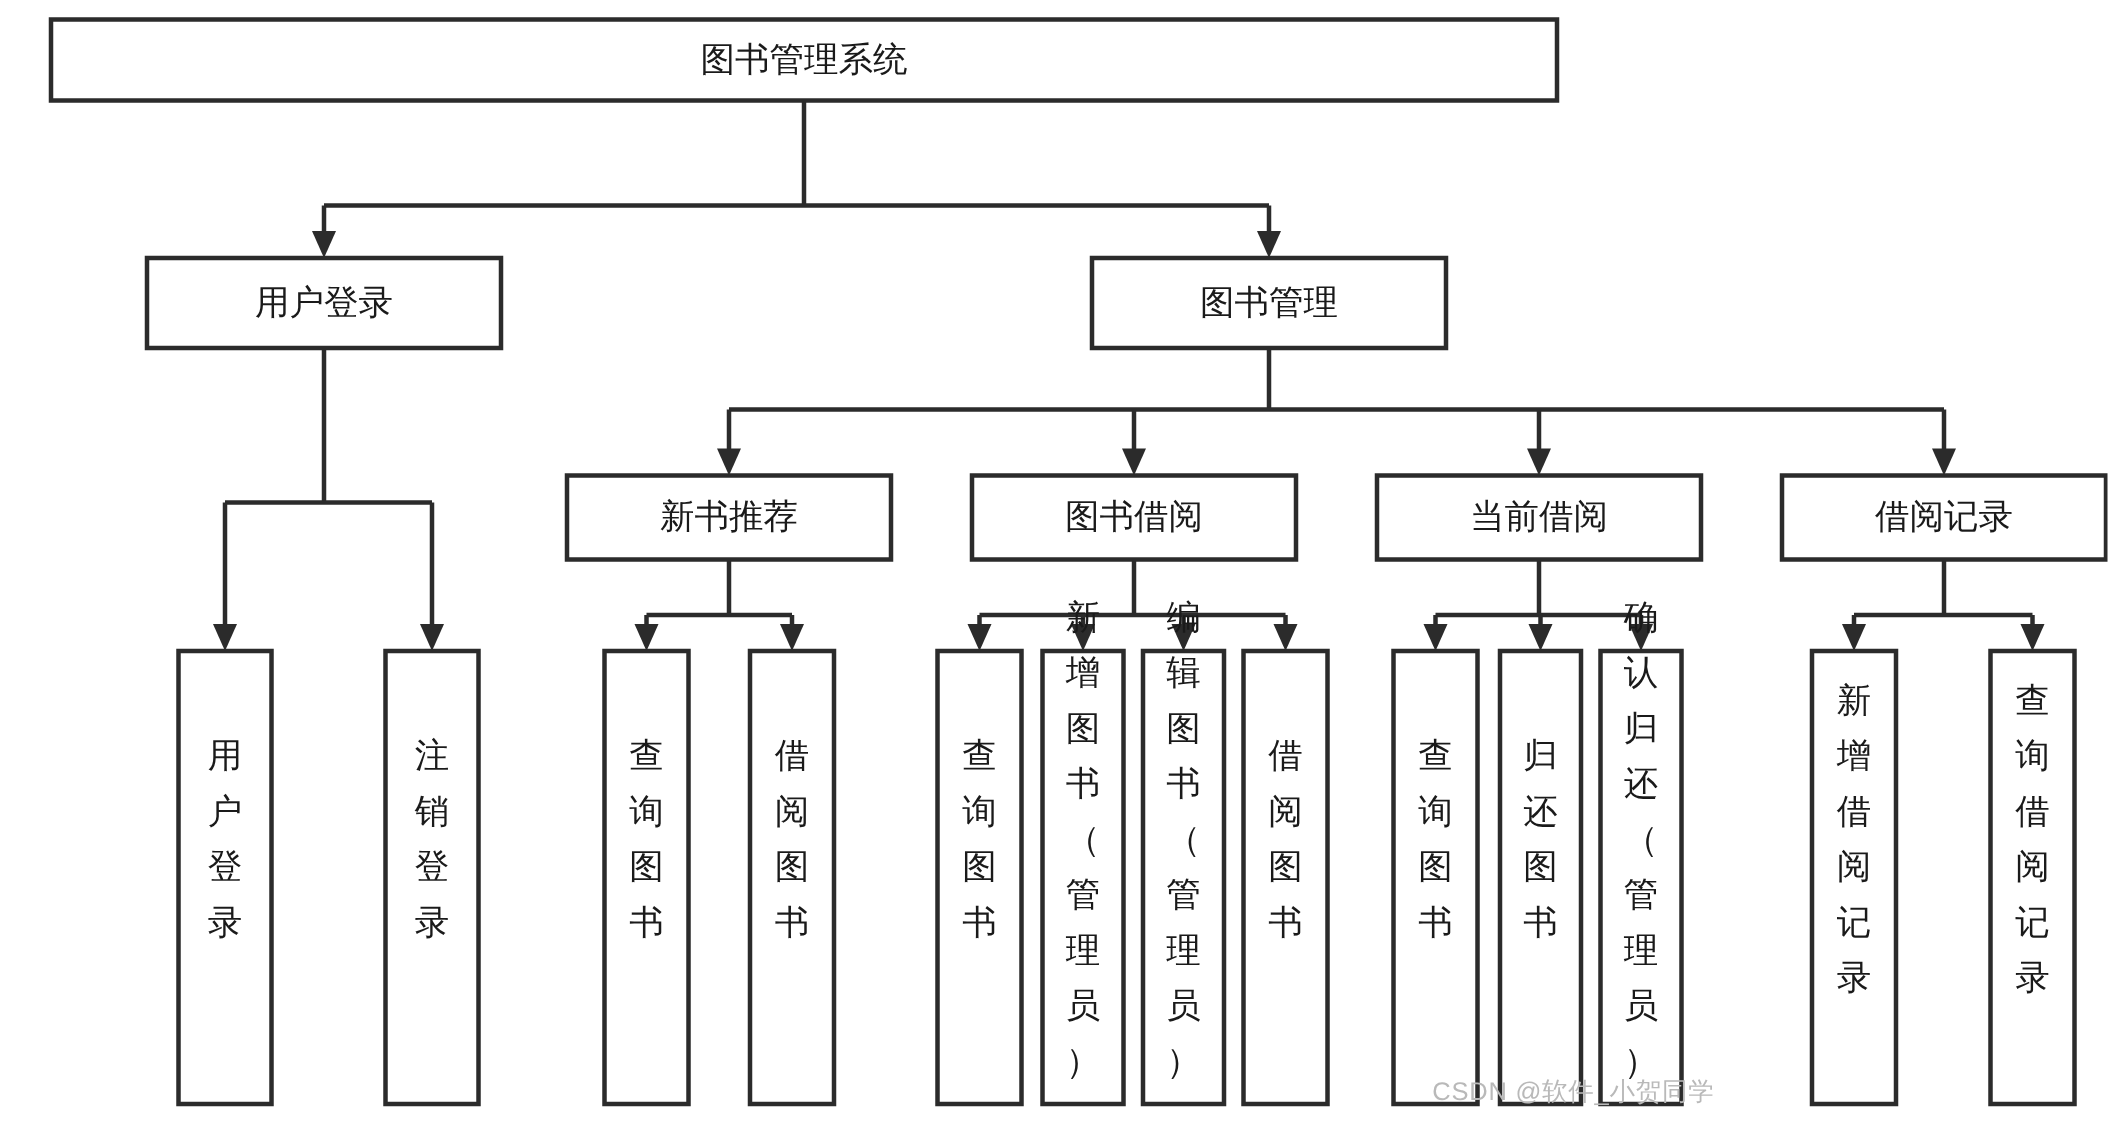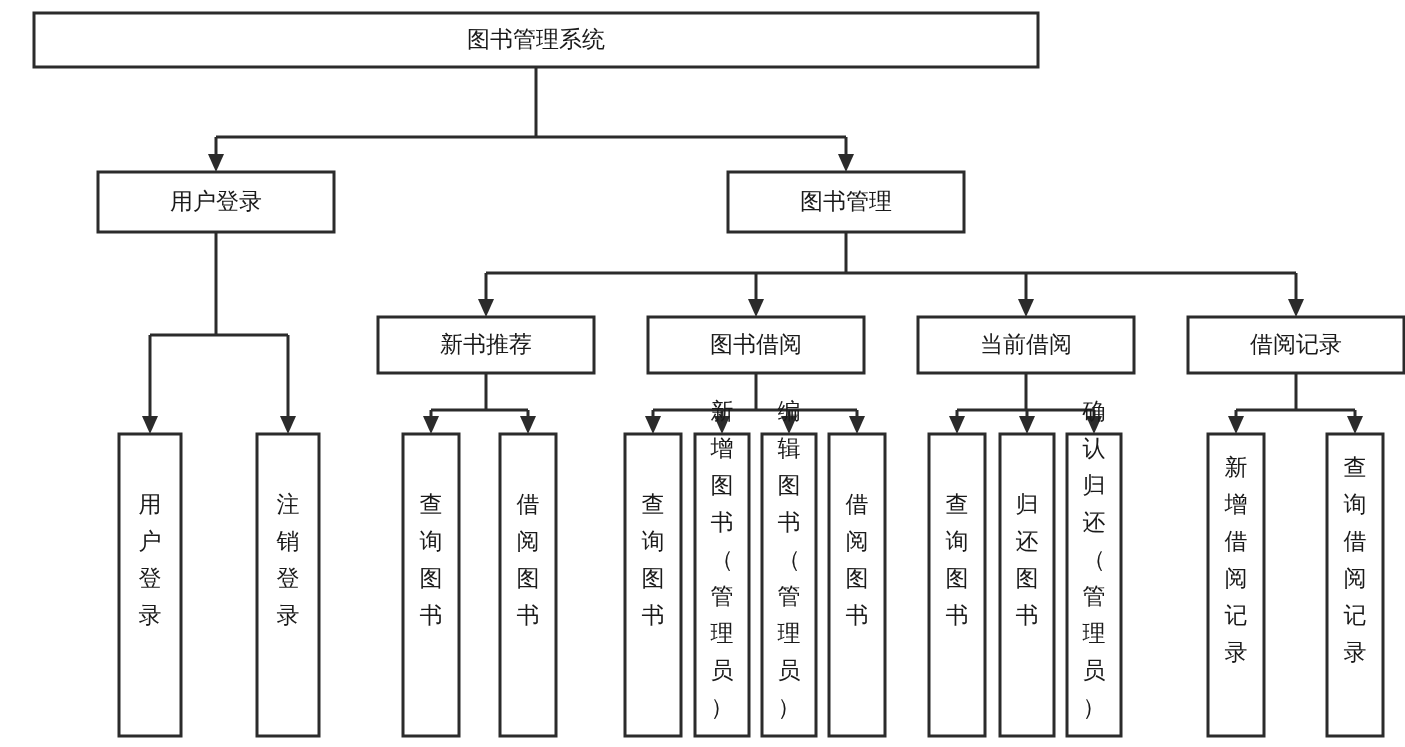--- a/index.html
+++ b/index.html
@@ -260,13 +260,14 @@
           <rect class="nodebox" x="1192" y="434" width="56" height="302"></rect>
           <text class="leaf-label" x="1220" y="474.5"><tspan x="1220" dy="0">新</tspan><tspan x="1220" dy="37">增</tspan><tspan x="1220" dy="37">借</tspan><tspan x="1220" dy="37">阅</tspan><tspan x="1220" dy="37">记</tspan><tspan x="1220" dy="37">录</tspan></text>
         </g>
         <g>
           <rect class="nodebox" x="1311" y="434" width="56" height="302"></rect>
           <text class="leaf-label" x="1339" y="474.5"><tspan x="1339" dy="0">查</tspan><tspan x="1339" dy="37">询</tspan><tspan x="1339" dy="37">借</tspan><tspan x="1339" dy="37">阅</tspan><tspan x="1339" dy="37">记</tspan><tspan x="1339" dy="37">录</tspan></text>
         </g>
       </g>
   </svg>
 
+  <div class="watermark">CSDN @软件_小贺同学</div>
 </div>
 
 </body></html>

